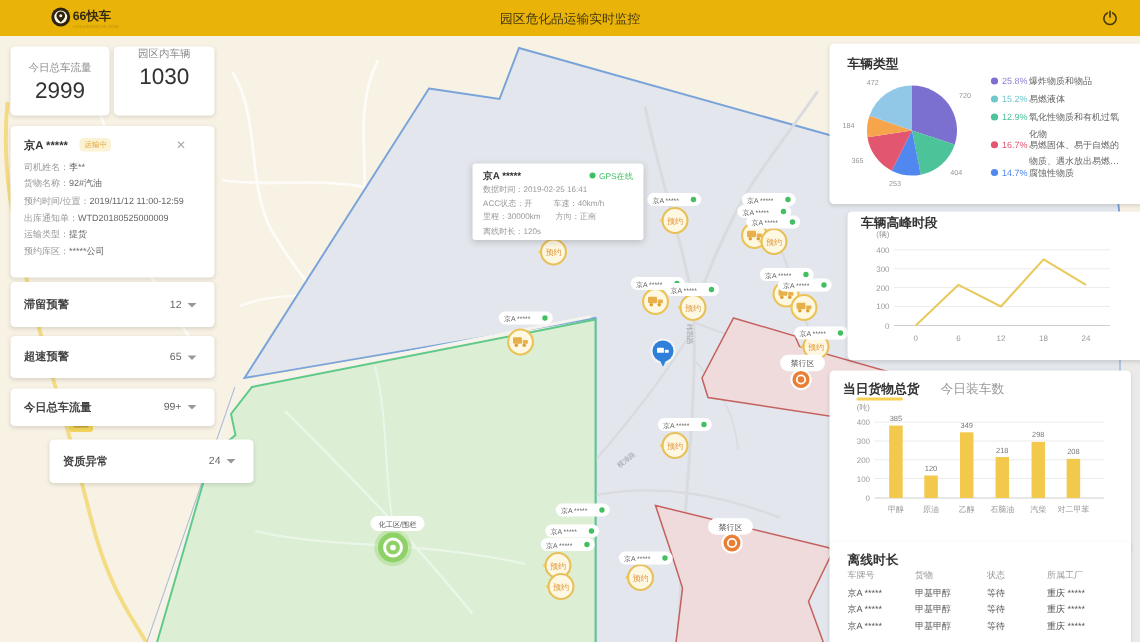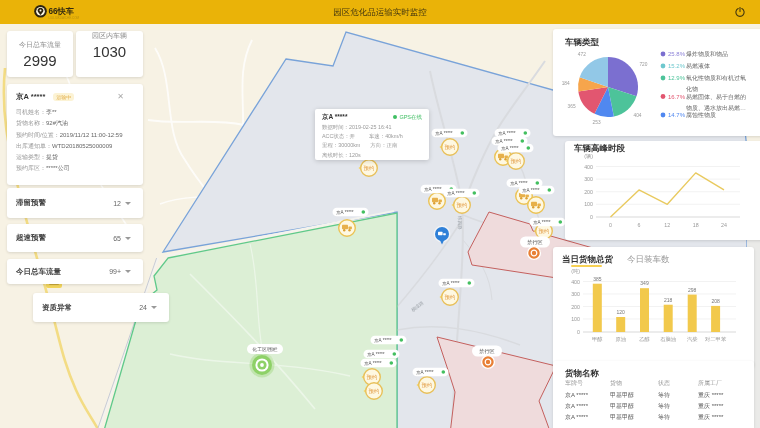--- a/index.html
+++ b/index.html
@@ -376,21 +376,21 @@
       <text x="91.5" y="94">乙醇</text>
       <text x="115.2" y="94">石脑油</text>
       <text x="139.2" y="94">汽柴</text>
       <text x="162.6" y="94">对二甲苯</text>
     </g>
   </svg>
 </div>
 
 <div class="card" style="left:553px;top:361px;width:201px;height:67px;z-index:4;border-radius:3px 3px 0 0;">
 
-  <div style="font-size:8.5px;font-weight:bold;color:#333;padding:7px 0 0 12px;">货物名称</div>
+  <div style="font-size:8.5px;font-weight:bold;color:#333;padding:7px 0 0 12px;">离线时长</div>
 
   <svg class="abs" style="left:0;top:0;" width="201" height="67" viewBox="0 0 201 67">
     <g font-size="6" fill="#999">
       <text x="12" y="24">车牌号</text>
       <text x="57" y="24">货物</text>
       <text x="105" y="24">状态</text>
       <text x="145" y="24">所属工厂</text>
     </g>
     <g font-size="6" fill="#555">
       <text x="12" y="36">京A *****</text>

